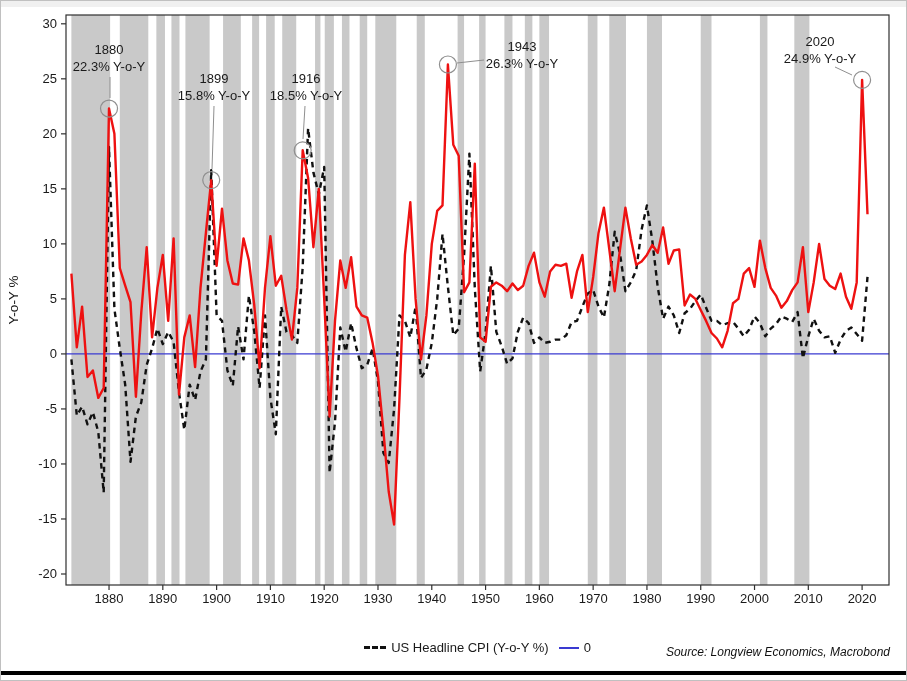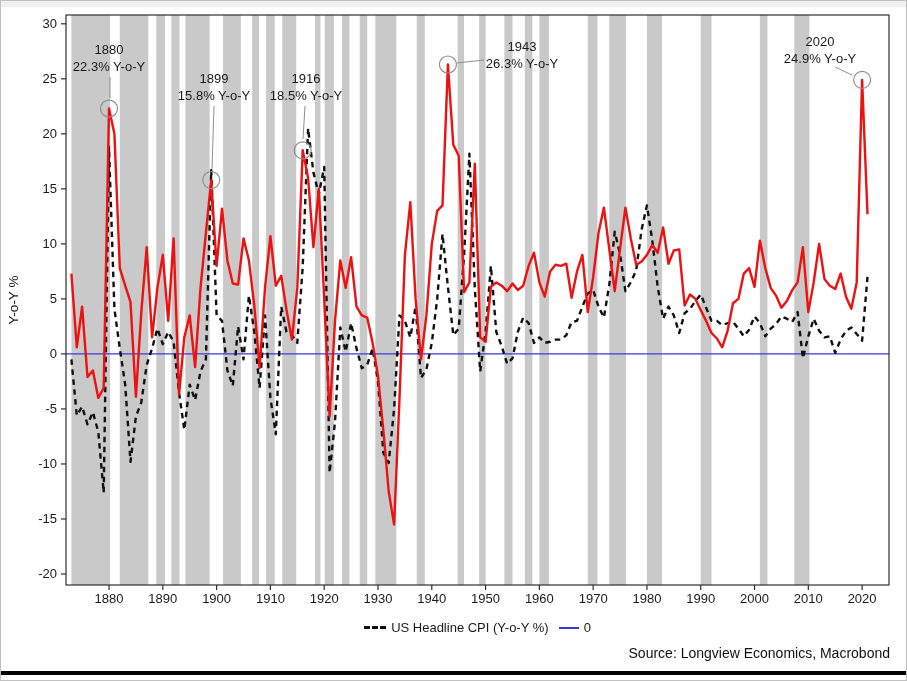--- a/index.html
+++ b/index.html
@@ -9,25 +9,25 @@
     font-family:"Liberation Sans", sans-serif;
   }
   .top-strip{position:absolute;left:0;top:0;width:100%;height:6px;background:#f0f0f0;}
   .chart-area{position:absolute;left:0;top:6px;width:907px;height:608px;}
   svg text{font-family:"Liberation Sans", sans-serif;fill:#1a1a1a;}
   .legend-row{
     position:absolute;left:65px;top:619px;width:823px;
     display:flex;justify-content:center;align-items:center;gap:10px;
     font-size:13px;color:#1a1a1a;white-space:nowrap;
   }
-  .lg-item{display:flex;align-items:center;gap:5px;}
+  .lg-item{display:flex;align-items:center;gap:5px;margin-top:20px;}
   .lg-marker{display:inline-block;width:22px;height:0;}
   .lg-marker-thin{display:inline-block;width:20px;height:0;}
   .source-line{
-    position:absolute;right:16px;top:644px;font-size:14px;color:#111;
+    position:absolute;right:16px;top:644px;font-size:12px;font-style:italic;color:#111;
   }
   .bottom-bar{position:absolute;left:0;top:670px;width:100%;height:4px;background:#000;}
 </style>
 </head>
 <body>
 
 <div class="frame">
   <div class="top-strip"></div>
 
   <div class="chart-area">

